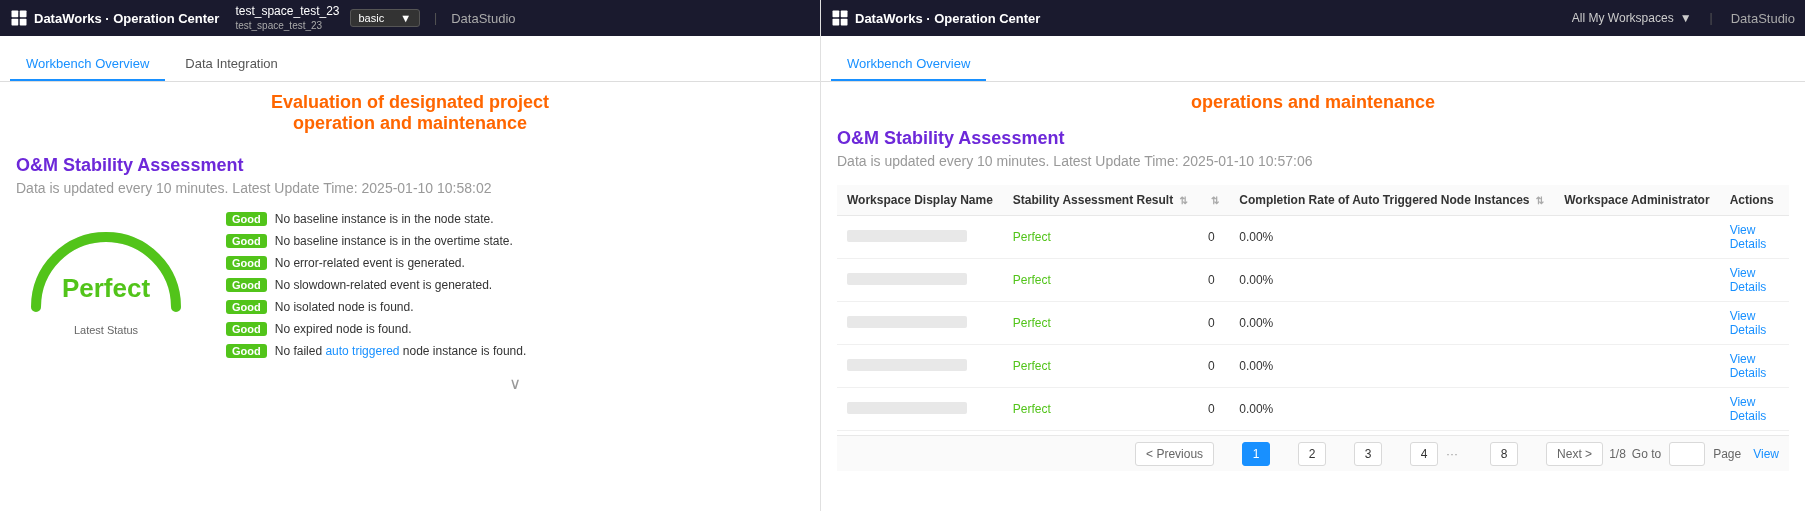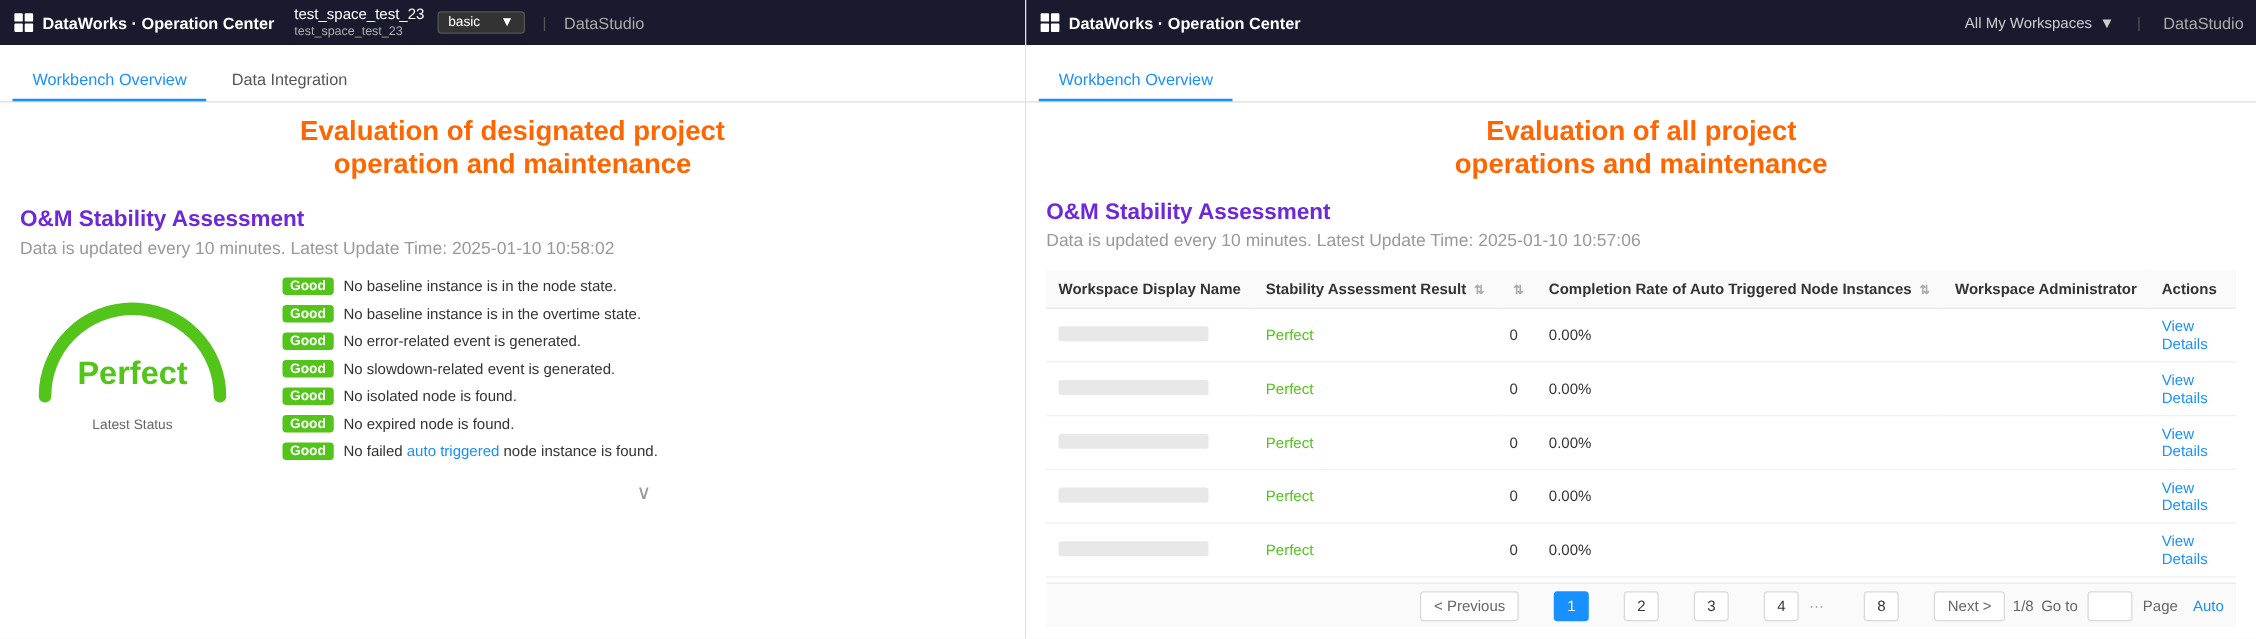--- a/index.html
+++ b/index.html
@@ -91,21 +91,21 @@
     .check-text { color: #333; }
     .check-text a { color: #1890ff; text-decoration: none; }
 
     
     .expand-arrow { text-align: center; margin-top: 8px; color: #999; font-size: 16px; cursor: pointer; }
 
     
     .center-text {
       text-align: center;
       padding: 20px;
-      font-size: 22px;
+      font-size: 18px;
       font-weight: bold;
     }
     .orange-text { color: #ff6600; }
 
     
     .table-section { flex: 1; overflow: hidden; display: flex; flex-direction: column; }
     .table-wrapper { overflow-y: auto; flex: 1; }
     table { width: 100%; border-collapse: collapse; font-size: 12px; }
     th {
       background: #fafafa;
@@ -282,21 +282,20 @@
     <span style="color:#aaa;font-size:13px;">DataStudio</span>
   </div>
 
   <div class="tab-bar">
     <div class="tab active">
       <span>Workbench Overview</span>
     </div>
   </div>
 
   <div class="center-text orange-text" style="padding:10px 20px 5px;">
-    <div>Evaluation of all project</div>
     <div>operations and maintenance</div>
   </div>
 
   <div class="content" style="padding:10px 16px;">
     <div class="section-title">O&amp;M Stability Assessment</div>
     <div class="update-time">Data is updated every 10 minutes. Latest Update Time: 2025-01-10 10:57:06</div>
 
     <div class="table-section">
       <div class="table-wrapper" style="max-height: 250px; position:relative;">
         <table>
@@ -384,17 +383,17 @@
         <button class="page-btn">
           <span>8</span>
         </button>
         <button class="page-btn prev-next">
           <span>Next &gt;</span>
         </button>
         <span class="page-info">1/8</span>
         <span style="margin-right:4px;color:#666;">Go to</span>
         <input class="goto-input" type="text" style="">
         <span style="margin-left:4px;color:#666;">Page</span>
-        <span style="margin-left:8px;color:#1890ff;cursor:pointer;">Auto</span>
+        <span style="margin-left:8px;color:#1890ff;cursor:pointer;">View</span>
       </div>
     </div>
   </div>
 </div>
 
 </body></html>

